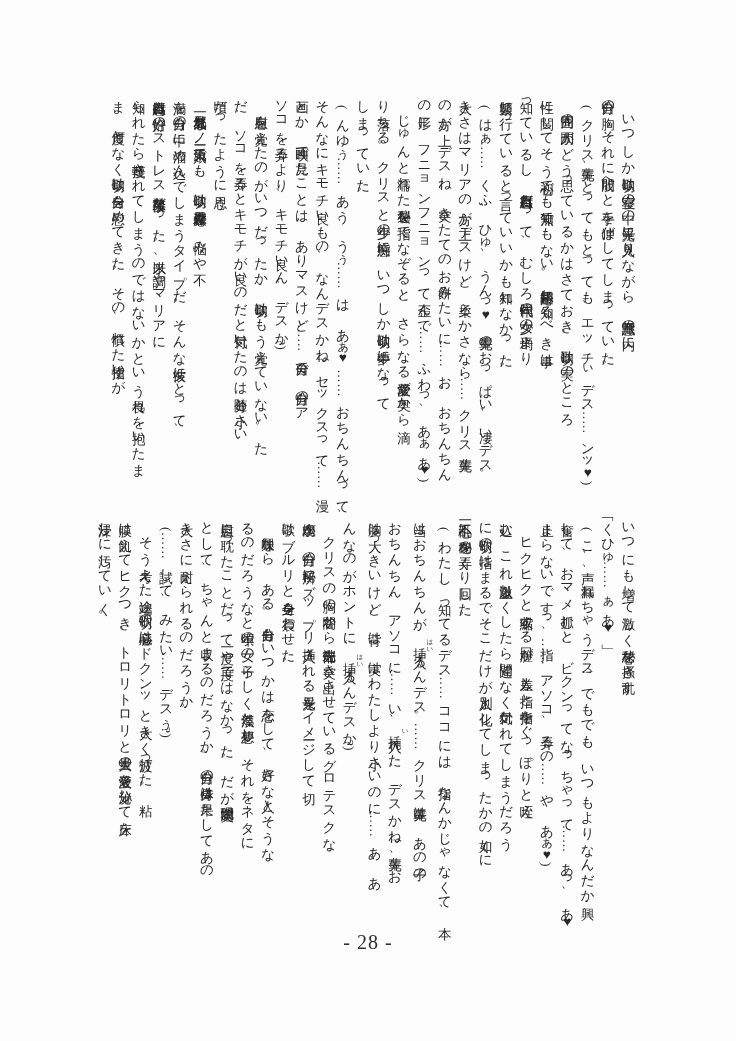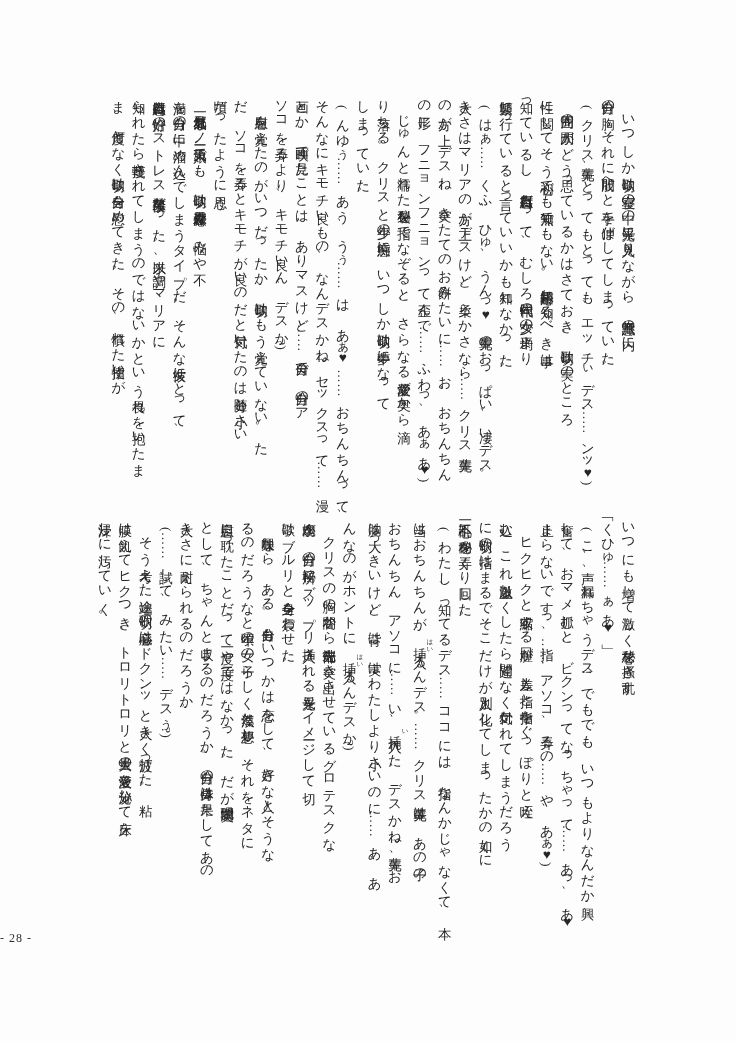--- a/index.html
+++ b/index.html
@@ -41,21 +41,22 @@
   }
   ruby rt {
     font-size: 6.5px;
     letter-spacing: 0;
   }
   .page-number {
     position: absolute;
     top: 931px;
     left: 0;
     width: 736px;
-    font-size: 12px;
+    text-align: center;
+    font-size: 20px;
     letter-spacing: 1px;
     color: #2e2e2e;
   }
 </style>
 </head>
 <body>
 
 <div class="page">
   <section class="text-block upper">
       <div class="tcol indent">いつしか切歌は寝室の中の光景に見入りながら、無意識の内に</div>

